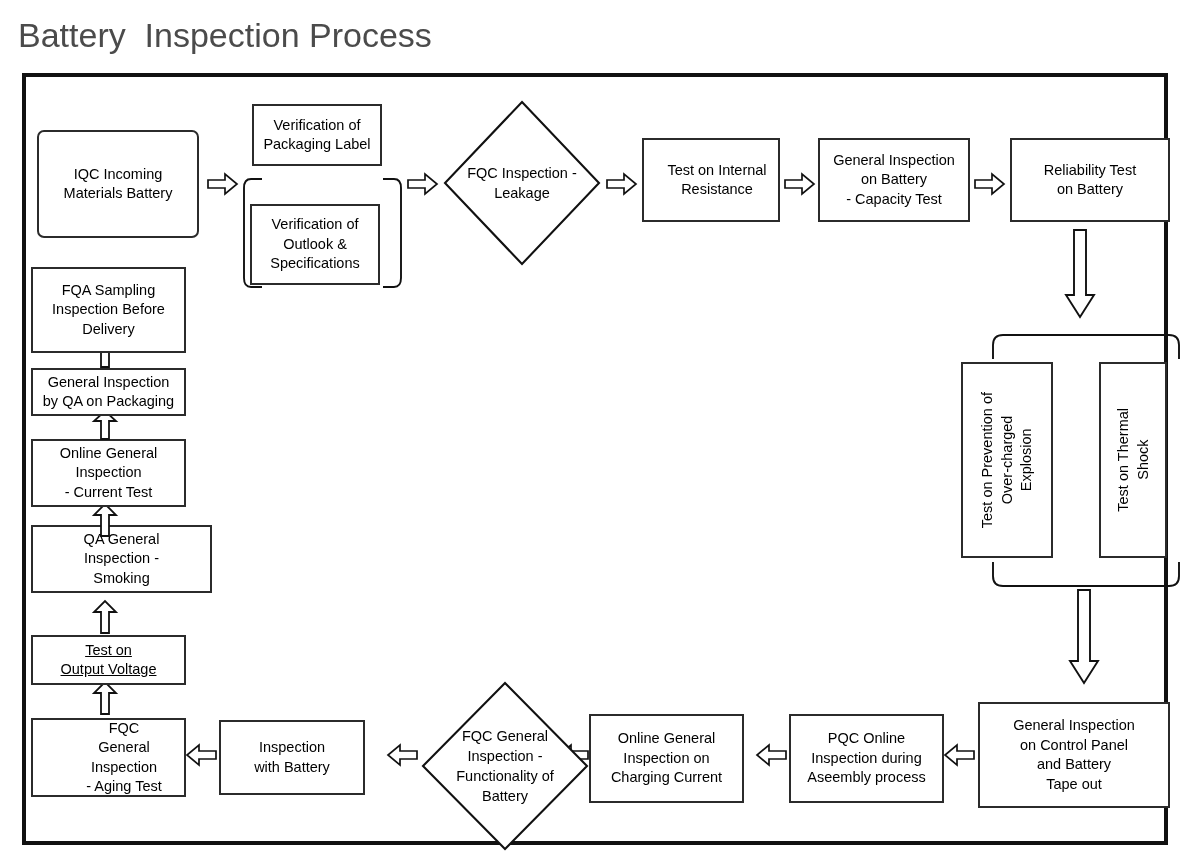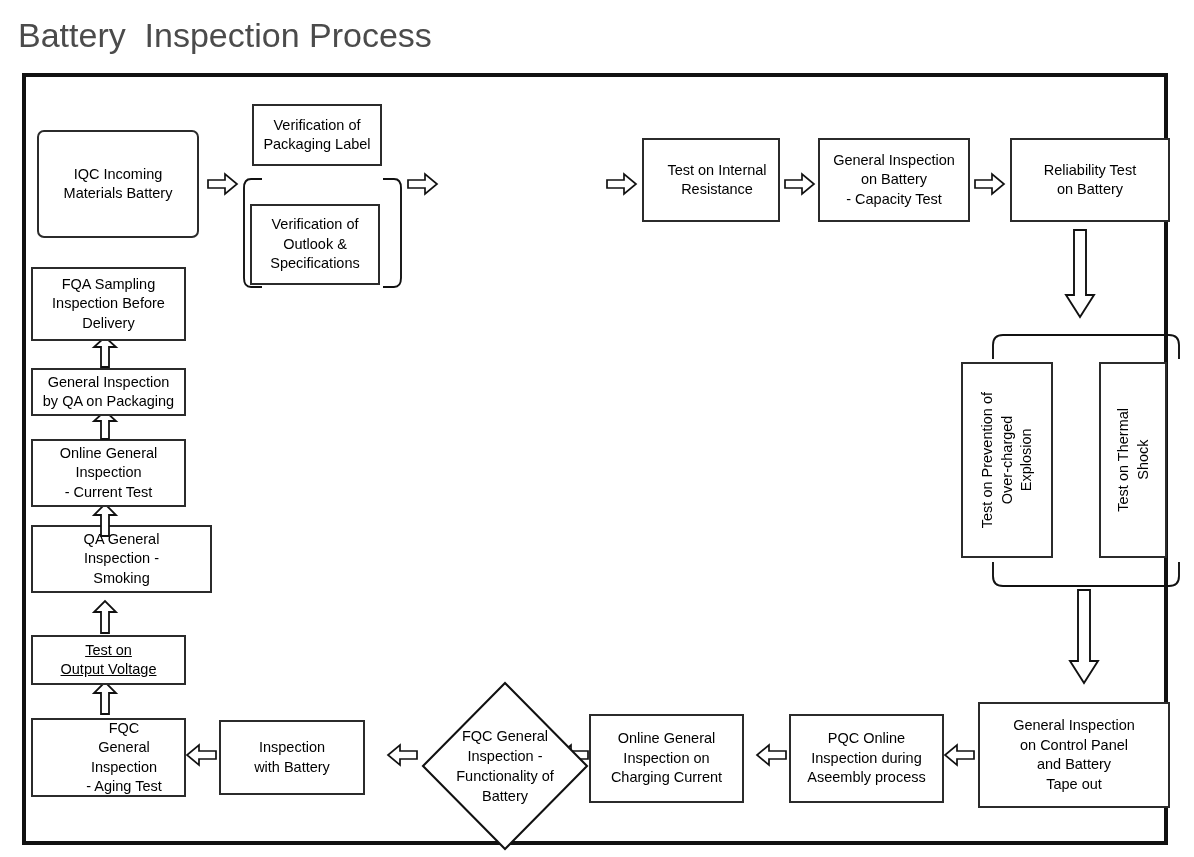--- a/index.html
+++ b/index.html
@@ -132,20 +132,27 @@
       <path d="M2,2 L13,2 Q20,2 20,11 L20,101 Q20,110 13,110 L2,110" fill="none" stroke="#111111" stroke-width="1.9"></path>
     </svg>
   </div>
 
   <div class="conn" style="left:381px; top:93px;">
     <svg width="32" height="28" viewBox="0 0 32 28">
       <path d="M1,10 L18,10 L18,4 L30,14 L18,24 L18,18 L1,18 Z" fill="#ffffff" stroke="#111111" stroke-width="1.7" stroke-linejoin="miter"></path>
     </svg>
   </div>
 
+  <div class="diamond" style="left:416px; top:22px; width:160px; height:168px;">
+    <svg width="160" height="168" viewBox="0 0 160 168">
+      <polygon points="80,3 157,84 80,165 3,84" fill="#ffffff" stroke="#111111" stroke-width="2.1" stroke-linejoin="miter"></polygon>
+    </svg>
+    <div class="dlabel">FQC Inspection -
+Leakage</div>
+  </div>
 
   <div class="conn" style="left:580px; top:93px;">
     <svg width="32" height="28" viewBox="0 0 32 28">
       <path d="M1,10 L18,10 L18,4 L30,14 L18,24 L18,18 L1,18 Z" fill="#ffffff" stroke="#111111" stroke-width="1.7" stroke-linejoin="miter"></path>
     </svg>
   </div>
 
   <div class="node" style="left:616px; top:61px; width:138px; height:84px;padding-left:16px;">Test on Internal
 Resistance</div>
 
@@ -300,17 +307,17 @@
 
   <div class="node" style="left:5px; top:291px; width:155px; height:48px;">General Inspection
 by QA on Packaging</div>
 
   <div class="conn" style="left:65px; top:258px;">
     <svg width="28" height="34" viewBox="0 0 28 34">
       <path d="M10,32 L18,32 L18,12 L25,12 L14,2 L3,12 L10,12 Z" fill="#ffffff" stroke="#111111" stroke-width="1.8" stroke-linejoin="miter"></path>
     </svg>
   </div>
 
-  <div class="node" style="left:5px; top:190px; width:155px; height:74px;">FQA Sampling
+  <div class="node" style="left:5px; top:190px; width:155px; height:86px;">FQA Sampling
 Inspection Before
 Delivery</div>
 
 </div>
 
 </body></html>

